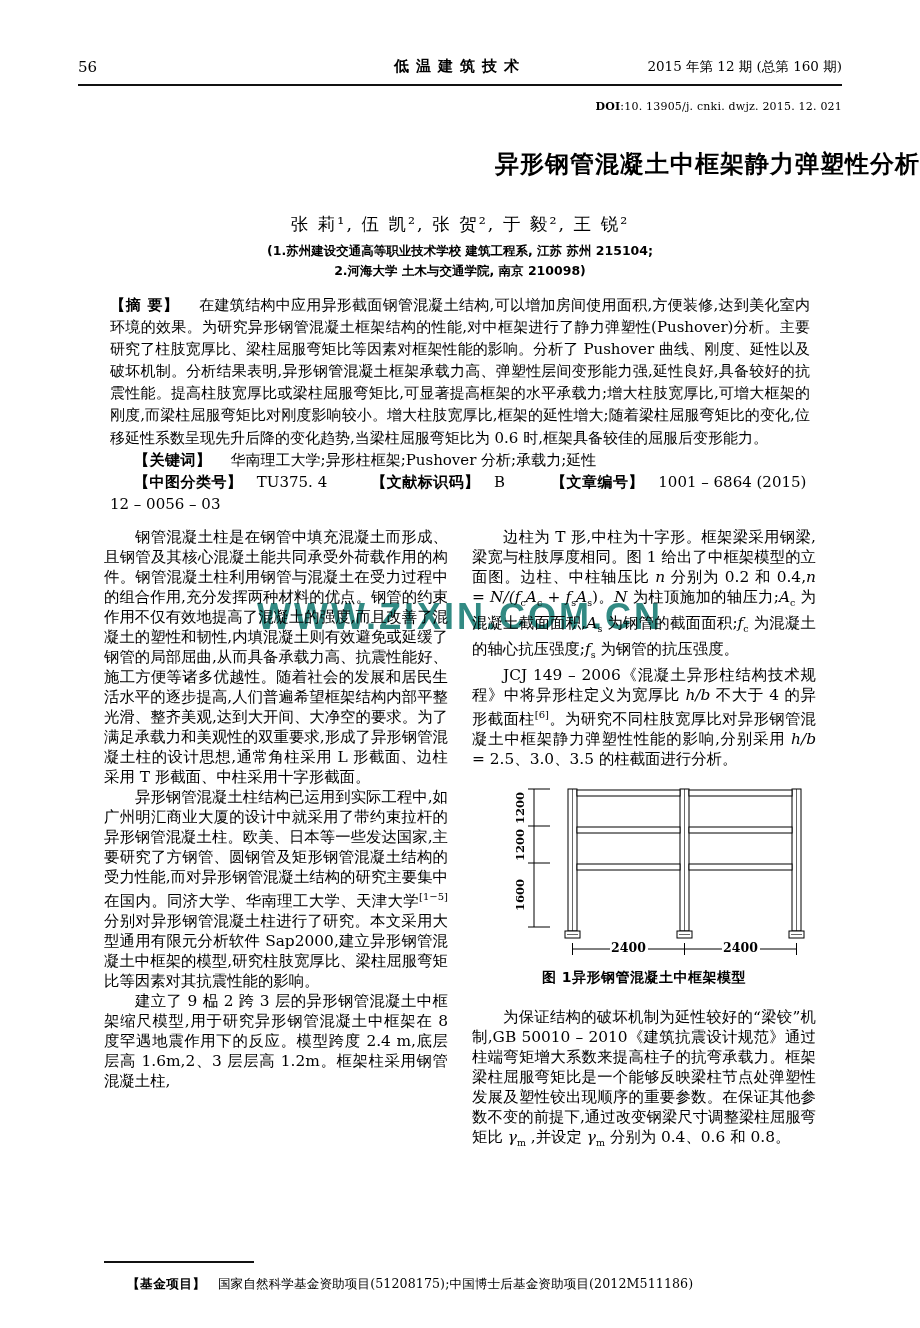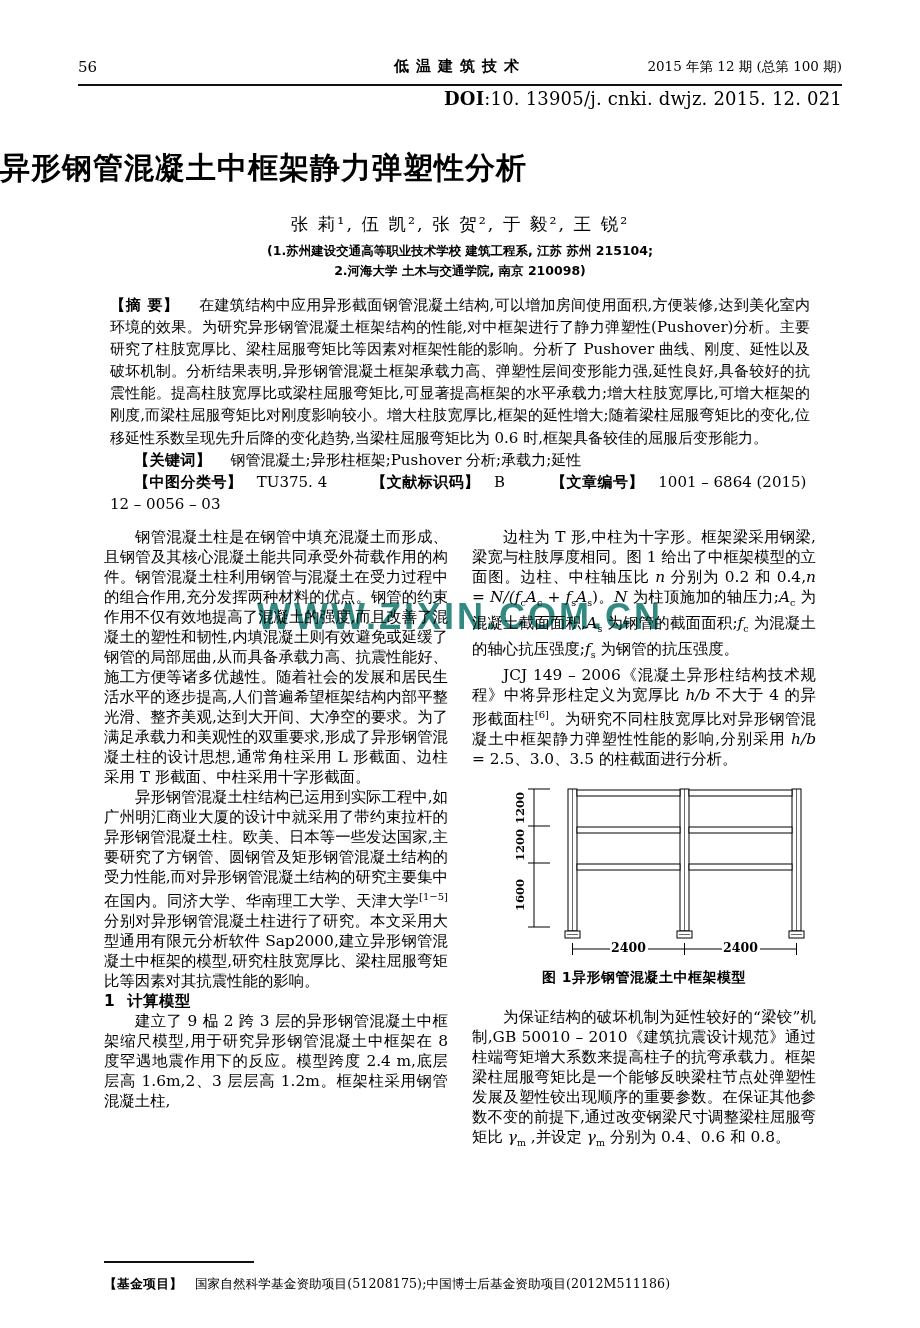--- a/index.html
+++ b/index.html
@@ -80,39 +80,39 @@
     left: 78px;
     right: 78px;
     height: 2px;
     background: #111;
     z-index: 2;
   }
 
   
   .doi {
     position: absolute;
-    top: 88px;
+    top: 100px;
     right: 78px;
-    font-size: 18px;
+    font-size: 11px;
     font-family: "DejaVu Serif", serif;
     letter-spacing: 0.2px;
     z-index: 2;
   }
   .doi b { font-weight: 700; }
 
   
   .title {
     position: absolute;
     top: 148px;
     left: 0;
     right: 0;
-    text-align: left;
+    text-align: right;
     font-family: Liberation Serif, serif;
     font-weight: 700;
-    font-size: 30px;
+    font-size: 24px;
     letter-spacing: 1px;
     z-index: 2;
   }
   .authors {
     position: absolute;
     top: 212px;
     left: 0;
     right: 0;
     text-align: center;
     font-size: 17.5px;
@@ -211,61 +211,60 @@
     position: absolute;
     left: 104px;
     top: 1261px;
     width: 150px;
     height: 2px;
     background: #111;
     z-index: 2;
   }
   .footnote {
     position: absolute;
-    left: 104px;
+    left: 127px;
     top: 1276px;
     width: 720px;
     font-size: 12.6px;
     font-family: "DejaVu Serif", serif;
     z-index: 2;
     letter-spacing: 0.1px;
   }
   .footnote .lbl { font-size: 12.6px; }
 </style>
 </head>
 <body>
 
 <div class="page">
 
   <div class="watermark">WWW.ZIXIN.COM.CN</div>
 
   <div class="runhead">
     <span class="pgno">56</span>
     <span class="jtitle">低温建筑技术</span>
-    <span class="issue">2015 年第 12 期 (总第 100 期)</span>
+    <span class="issue">2015 年第 12 期 (总第 160 期)</span>
   </div>
   <div class="rule"></div>
 
   <div class="doi"><b>DOI</b><span>:10. 13905/j. cnki. dwjz. 2015. 12. 021</span></div>
 
   <div class="title">异形钢管混凝土中框架静力弹塑性分析</div>
   <div class="authors">张 莉¹, 伍 凯², 张 贺², 于 毅², 王 锐²</div>
   <div class="affil a1">(1.苏州建设交通高等职业技术学校 建筑工程系, 江苏 苏州 215104;</div>
   <div class="affil a2">2.河海大学 土木与交通学院, 南京 210098)</div>
 
   <div class="absblock">
     <p><span class="lbl">【摘 要】</span>&nbsp;&nbsp;&nbsp;&nbsp;<span>在建筑结构中应用异形截面钢管混凝土结构,可以增加房间使用面积,方便装修,达到美化室内环境的效果。为研究异形钢管混凝土框架结构的性能,对中框架进行了静力弹塑性(Pushover)分析。主要研究了柱肢宽厚比、梁柱屈服弯矩比等因素对框架性能的影响。分析了 Pushover 曲线、刚度、延性以及破坏机制。分析结果表明,异形钢管混凝土框架承载力高、弹塑性层间变形能力强,延性良好,具备较好的抗震性能。提高柱肢宽厚比或梁柱屈服弯矩比,可显著提高框架的水平承载力;增大柱肢宽厚比,可增大框架的刚度,而梁柱屈服弯矩比对刚度影响较小。增大柱肢宽厚比,框架的延性增大;随着梁柱屈服弯矩比的变化,位移延性系数呈现先升后降的变化趋势,当梁柱屈服弯矩比为 0.6 时,框架具备较佳的屈服后变形能力。</span></p>
-    <p class="kwline"><span class="lbl">【关键词】</span>&nbsp;&nbsp;&nbsp;&nbsp;<span>钢管混凝土;异形柱框架;Pushover 分析;承载力;延性</span></p>
+    <p class="kwline"><span class="lbl">【关键词】</span>&nbsp;&nbsp;&nbsp;&nbsp;<span>华南理工大学;异形柱框架;Pushover 分析;承载力;延性</span></p>
     <p class="clsline"><span class="lbl">【中图分类号】</span>&nbsp;&nbsp;&nbsp;<span>TU375. 4</span><span class="gap"></span><span class="lbl">【文献标识码】</span>&nbsp;&nbsp;&nbsp;<span>B</span><span class="gap2"></span><span class="lbl">【文章编号】</span>&nbsp;&nbsp;&nbsp;<span>1001 – 6864 (2015) 12 – 0056 – 03</span></p>
   </div>
 
   <div class="col left">
     <p>钢管混凝土柱是在钢管中填充混凝土而形成、且钢管及其核心混凝土能共同承受外荷载作用的构件。钢管混凝土柱利用钢管与混凝土在受力过程中的组合作用,充分发挥两种材料的优点。钢管的约束作用不仅有效地提高了混凝土的强度,而且改善了混凝土的塑性和韧性,内填混凝土则有效避免或延缓了钢管的局部屈曲,从而具备承载力高、抗震性能好、施工方便等诸多优越性。随着社会的发展和居民生活水平的逐步提高,人们普遍希望框架结构内部平整光滑、整齐美观,达到大开间、大净空的要求。为了满足承载力和美观性的双重要求,形成了异形钢管混凝土柱的设计思想,通常角柱采用 L 形截面、边柱采用 T 形截面、中柱采用十字形截面。</p>
     <p><span>异形钢管混凝土柱结构已运用到实际工程中,如广州明汇商业大厦的设计中就采用了带约束拉杆的异形钢管混凝土柱。欧美、日本等一些发达国家,主要研究了方钢管、圆钢管及矩形钢管混凝土结构的受力性能,而对异形钢管混凝土结构的研究主要集中在国内。同济大学、华南理工大学、天津大学</span><sup class="rf">[1−5]</sup><span>分别对异形钢管混凝土柱进行了研究。本文采用大型通用有限元分析软件 Sap2000,建立异形钢管混凝土中框架的模型,研究柱肢宽厚比、梁柱屈服弯矩比等因素对其抗震性能的影响。</span></p>
-    <p class="sechead"><span class="num">1</span><span>计算模型</span></p>
     <p>建立了 9 榀 2 跨 3 层的异形钢管混凝土中框架缩尺模型,用于研究异形钢管混凝土中框架在 8 度罕遇地震作用下的反应。模型跨度 2.4 m,底层层高 1.6m,2、3 层层高 1.2m。框架柱采用钢管混凝土柱,</p>
   </div>
 
   <div class="col right">
     <p><span>边柱为 T 形,中柱为十字形。框架梁采用钢梁,梁宽与柱肢厚度相同。图 1 给出了中框架模型的立面图。边柱、中柱轴压比 </span><i class="m">n</i><span> 分别为 0.2 和 0.4,</span><i class="m">n = N/(f</i><sub class="sb">c</sub><i class="m">A</i><sub class="sb">c</sub><i class="m"> + f</i><sub class="sb">s</sub><i class="m">A</i><sub class="sb">s</sub><span>)。</span><i class="m">N</i><span> 为柱顶施加的轴压力;</span><i class="m">A</i><sub class="sb">c</sub><span> 为混凝土截面面积,</span><i class="m">A</i><sub class="sb">s</sub><span> 为钢管的截面面积;</span><i class="m">f</i><sub class="sb">c</sub><span> 为混凝土的轴心抗压强度;</span><i class="m">f</i><sub class="sb">s</sub><span> 为钢管的抗压强度。</span></p>
 
     <p><span>JCJ 149 – 2006《混凝土异形柱结构技术规程》中将异形柱定义为宽厚比 </span><i class="m">h/b</i><span> 不大于 4 的异形截面柱</span><sup class="rf">[6]</sup><span>。为研究不同柱肢宽厚比对异形钢管混凝土中框架静力弹塑性性能的影响,分别采用 </span><i class="m">h/b</i><span> = 2.5、3.0、3.5 的柱截面进行分析。</span></p>
 
     <div class="figure">
       <svg class="fig-svg" width="344" height="186" viewBox="0 0 344 186">

